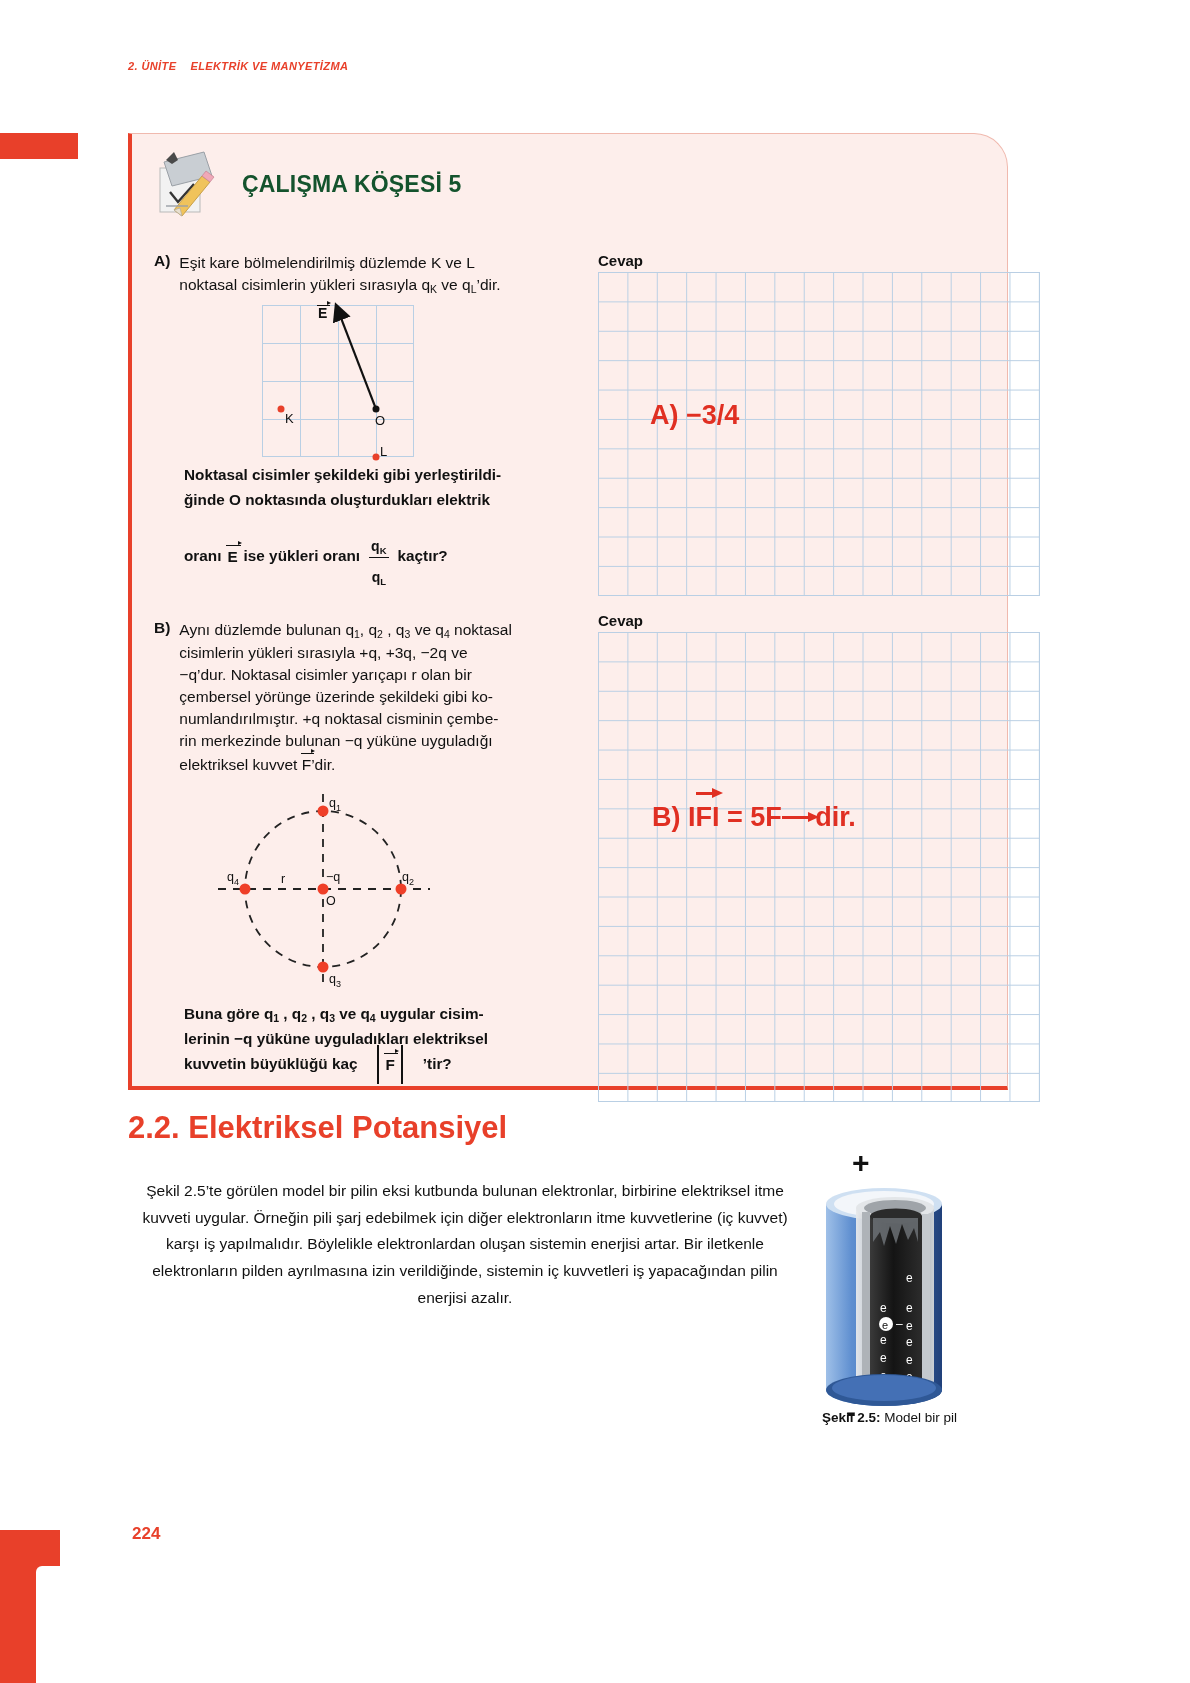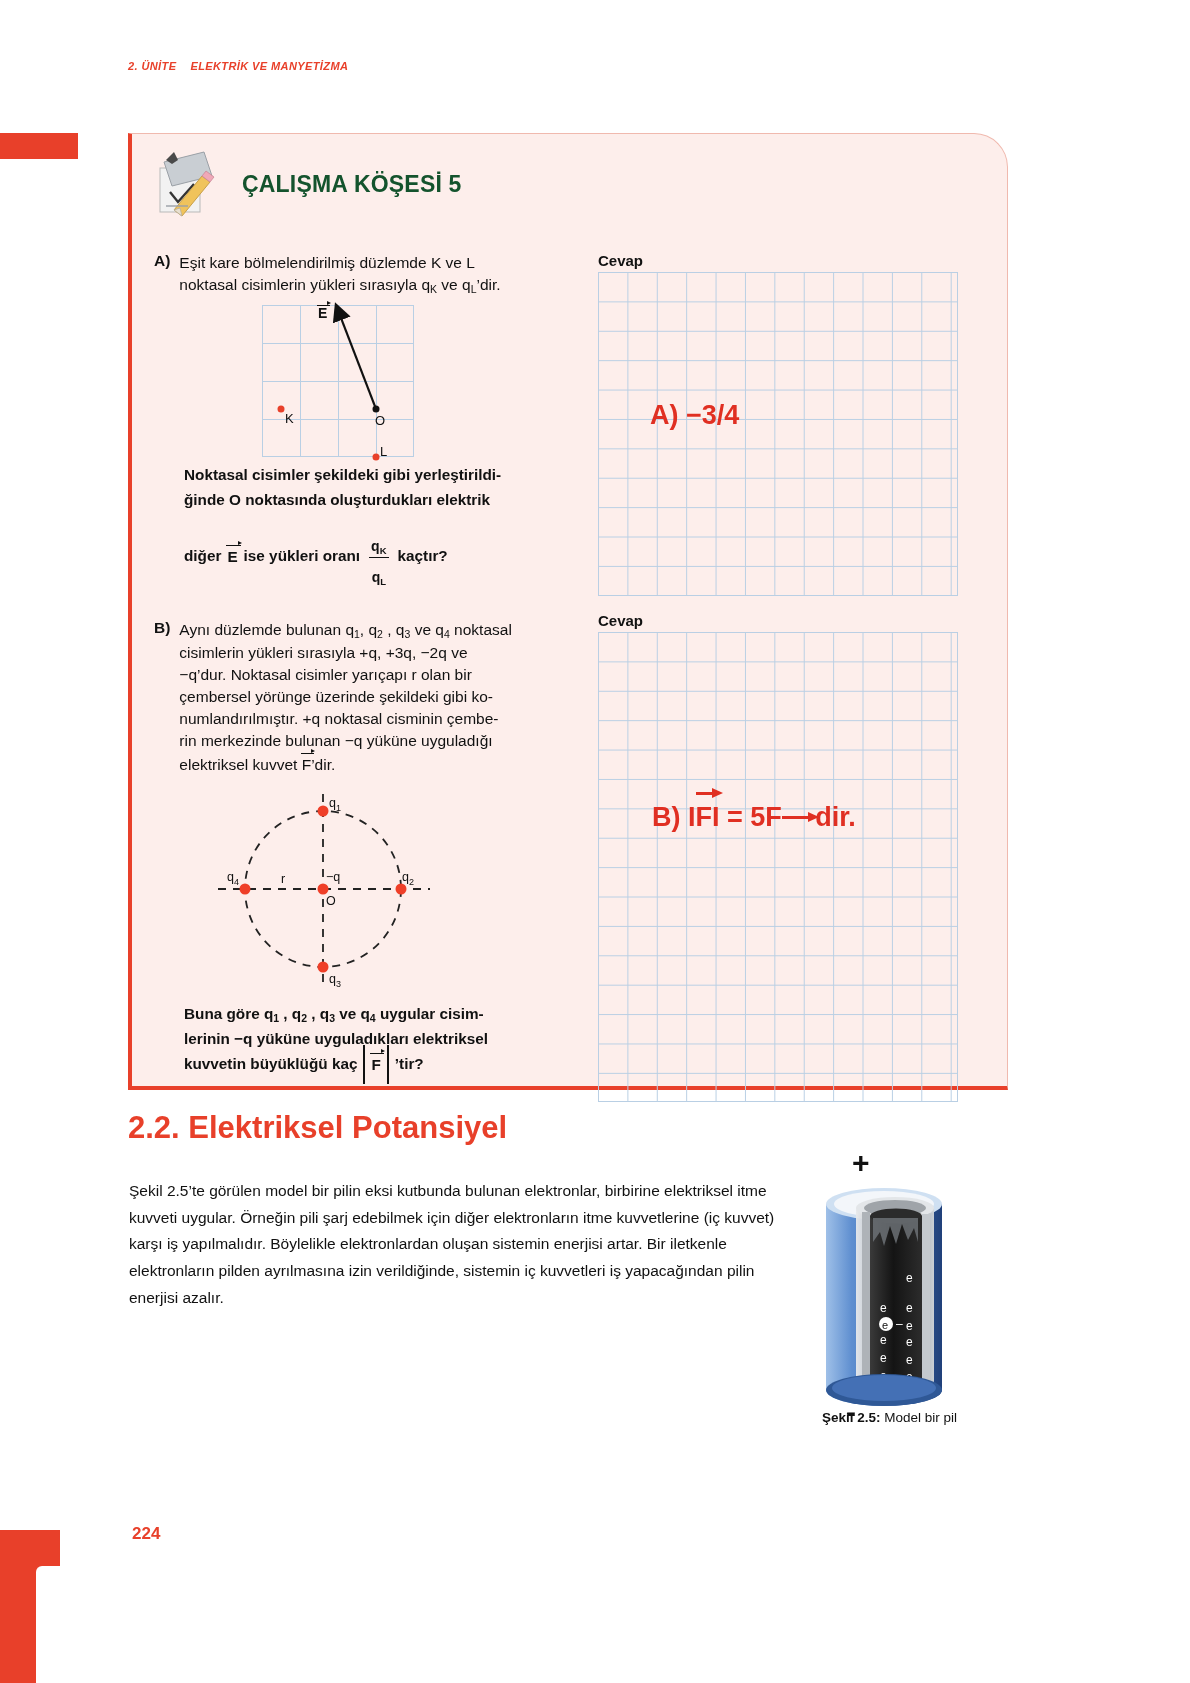--- a/index.html
+++ b/index.html
@@ -139,21 +139,21 @@
     font-size:15px; font-weight:bold; color:#111; margin-bottom:3px;
   }
   .ansgrid{
     position:relative;
     background-image:
       linear-gradient(to right, #b9cfe4 1px, transparent 1px),
       linear-gradient(to bottom, #b9cfe4 1px, transparent 1px);
     background-size:29.4px 29.4px;
     border-right:1px solid #b9cfe4;
     border-bottom:1px solid #b9cfe4;
-    width:360px;
+    width:442px;
     padding-left:48px;
   }
   #ansgrid-a{ height:324px; }
   #ansgrid-b{ height:470px; }
   .ans-text{
     position:absolute; color:#e02f22; font-weight:bold;
     font-size:27px; white-space:nowrap;
   }
   .vecR{ position:relative; display:inline-block; }
   .vecR::before{
@@ -169,21 +169,21 @@
 
   
   .sec-head{
     position:absolute; left:128px; top:1110px;
     font-size:31px; font-weight:bold; color:#e8402a;
   }
 
   
   .body-par{
     position:absolute; left:129px; top:1178px; width:672px;
-    font-size:15.5px; line-height:1.72; color:#111; text-align:left;
+    font-size:15.5px; line-height:1.72; color:#111; text-align:center;
   }
 
   
   .batt-wrap{ position:absolute; left:810px; top:1150px; width:210px; height:290px;}
   .plus-sign{
     position:absolute; left:42px; top:-4px; font-size:30px; font-weight:bold; color:#111;
   }
   .minus-sign{
     position:absolute; left:36px; top:245px; font-size:30px; font-weight:bold; color:#111;
   }
@@ -253,21 +253,21 @@
       <span class="dot-black" style="left:114px; top:104px;"></span>
       <span class="pt-label" style="left:113px; top:108px;">O</span>
       <span class="dot-red" style="left:114px; top:152px;"></span>
       <span class="pt-label" style="left:118px; top:139px;">L</span>
     </div>
 
     <div class="bold-block">
       <div>Noktasal cisimler şekildeki gibi yerleştirildi-</div>
       <div>ğinde O noktasında oluşturdukları elektrik</div>
       <div style="display:flex;align-items:center;gap:6px;">
-        <span>diğer</span>
+        <span>oranı</span>
         <span class="vec">E</span>
         <span>ise yükleri oranı</span>
         <span class="frac">
           <span class="num"><b>q</b><sub>K</sub></span>
           <span class="den"><b>q</b><sub>L</sub></span>
         </span>
         <span>kaçtır?</span>
       </div>
     </div>
 
@@ -301,21 +301,21 @@
       <span class="clab" style="left:29px; top:84px;"><span>q</span><sub>4</sub></span>
       <span class="cdot" style="left:125px; top:103px;"></span>
       <span class="clab" style="left:128px; top:84px;">−q</span>
       <span class="clab" style="left:128px; top:108px;">O</span>
       <span class="clab" style="left:83px; top:86px;">r</span>
     </div>
 
     <div class="bold-block" style="margin-left:30px;">
       <div><span>Buna göre q</span><sub>1</sub> , q<sub>2</sub> , q<sub>3</sub> ve q<sub>4</sub><span> uygular cisim-</span></div>
       <div>lerinin −q yüküne uyguladıkları elektriksel</div>
-      <div style="display:flex;align-items:center;gap:5px;">
+      <div style="display:flex;align-items:center;gap:19px;">
         <span>kuvvetin büyüklüğü kaç</span>
         <span class="absf"><span class="vec">F</span></span>
         <span>’tir?</span>
       </div>
     </div>
   </div>
 
   <div class="acol">
     <div class="cevap-label">Cevap</div>
     <div class="ansgrid" id="ansgrid-a">

